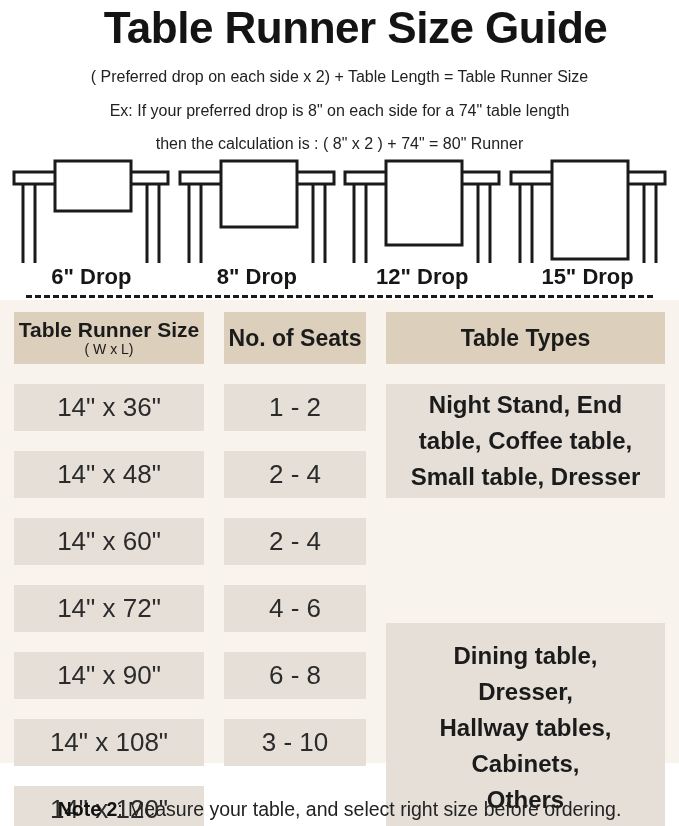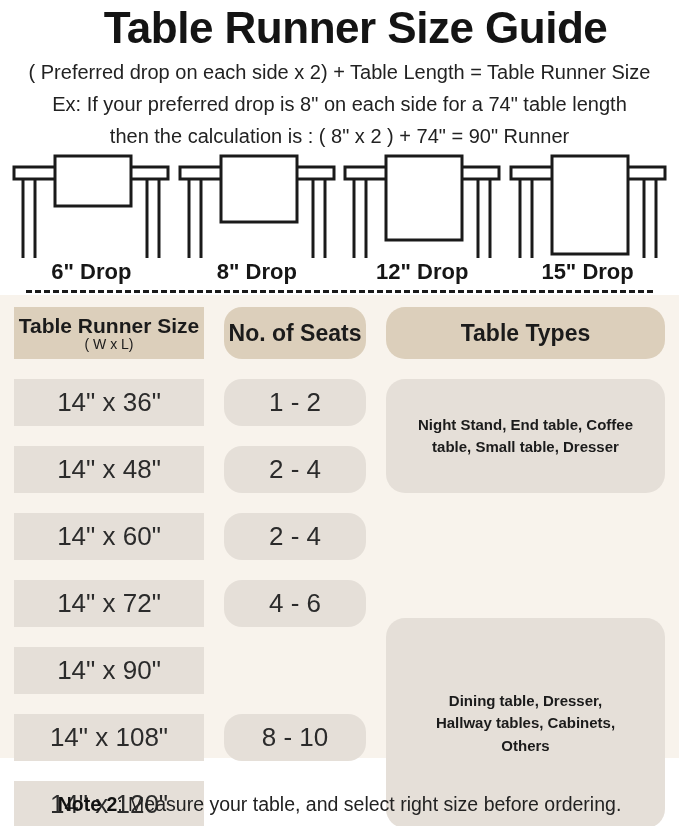--- a/index.html
+++ b/index.html
@@ -6,21 +6,21 @@
   html,body { margin:0; padding:0; }
   body {
     width:679px; height:826px; overflow:hidden;
     background:#ffffff; color:#1c1c1c;
     font-family:"Liberation Sans", sans-serif;
   }
 
   
   .header { text-align:center; padding-top:2px; }
   .title { font-size:44px; font-weight:bold; letter-spacing:-0.5px; margin:0; line-height:1.18; color:#141414;padding-left:32px; }
-  .intro-line { font-size:20px; margin:5px 0 0; line-height:1.35; color:#222; }
+  .intro-line { font-size:16px; margin:12px 0 0; line-height:1.35; color:#222; }
 
   
   .illustrations { display:flex; justify-content:space-evenly; align-items:flex-end; padding:2px 6px 0; }
   .illus-col { width:160px; text-align:center; }
   .illus-col svg { display:block; }
   .drop-label { font-size:22px; font-weight:bold; margin-top:1px; line-height:1.2; color:#161616; }
   .dashed-sep { border:none; border-top:3px dashed #1a1a1a; margin:5px 26px 0; }
 
   
   .table-zone { background:#f8f3ec; margin-top:2px; padding:12px 14px 14px; height:463px; }
@@ -31,41 +31,41 @@
     column-gap:30px; row-gap:8px;
     height:100%;
     gap:20px;
   }
   .cell { display:flex; align-items:center; justify-content:center; text-align:center; }
   .hdr { background:#dccfbb; font-weight:bold; color:#1b1b1b; }
   .hdr-size { flex-direction:column; font-size:21px; line-height:1.12; }
   .hdr-size-sub { font-size:14px; font-weight:normal; }
   .hdr-seats, .hdr-types { font-size:23px; }
   .data-cell { background:#e5dfd8; font-size:26px; color:#2b2b2b; }
-  .types-cell { background:#e5dfd8; font-weight:bold; font-size:15px; line-height:1.5; padding:4px 8px; color:#1b1b1b; }
+  .types-cell { background:#e5dfd8; font-weight:bold; font-size:24px; line-height:1.5; padding:4px 8px; color:#1b1b1b; }
   .types-cell .wrap-a { max-width:232px; }
   .types-cell .wrap-c { max-width:190px; }
-  .c1 { grid-column:1; } .c2 { grid-column:2;border-radius:18px; } .c3 { grid-column:3;border-radius:19px; }
+  .c1 { grid-column:1; } .c2 { grid-column:2; } .c3 { grid-column:3; }
   .gr1 { grid-row:1; } .gr2 { grid-row:2; } .gr3 { grid-row:3; } .gr4 { grid-row:4; }
   .gr5 { grid-row:5; } .gr6 { grid-row:6; } .gr7 { grid-row:7; } .gr8 { grid-row:8; }
   .span2 { grid-row:2 / span 2; }
   .span4 { grid-row:5 / span 4;margin-top:38px; }
 
   
   .notes { text-align:center; font-size:19.5px; line-height:1.32; padding:8px 6px 0; color:#222; }
   .notes strong { color:#111; }
 </style>
 </head>
 <body>
 
 <div class="header">
   <h1 class="title">Table Runner Size Guide</h1>
   <p class="intro-line">( Preferred drop on each side x 2) + Table Length = Table Runner Size</p>
   <p class="intro-line">Ex: If your preferred drop is 8" on each side for a 74" table length</p>
-  <p class="intro-line">then the calculation is : ( 8" x 2 ) + 74" = 90" Runner</p>
+  <p class="intro-line">then the calculation is : ( 8" x 2 ) + 74" = 80" Runner</p>
 </div>
 
 <div class="illustrations">
 
   <div class="illus-col">
     <svg width="160" height="106" viewBox="0 0 160 106">
       <line x1="12" y1="26" x2="12" y2="106" stroke="#1a1a1a" stroke-width="3"></line>
       <line x1="24" y1="26" x2="24" y2="106" stroke="#1a1a1a" stroke-width="3"></line>
       <line x1="136" y1="26" x2="136" y2="106" stroke="#1a1a1a" stroke-width="3"></line>
       <line x1="148" y1="26" x2="148" y2="106" stroke="#1a1a1a" stroke-width="3"></line>
@@ -130,21 +130,22 @@
     <div class="cell data-cell c1 gr4">14" x 60"</div>
     <div class="cell data-cell c1 gr5">14" x 72"</div>
     <div class="cell data-cell c1 gr6">14" x 90"</div>
     <div class="cell data-cell c1 gr7">14" x 108"</div>
     <div class="cell data-cell c1 gr8">14" x 120"</div>
 
     <div class="cell data-cell c2 gr2">1 - 2</div>
     <div class="cell data-cell c2 gr3">2 - 4</div>
     <div class="cell data-cell c2 gr4">2 - 4</div>
     <div class="cell data-cell c2 gr5">4 - 6</div>
-    <div class="cell data-cell c2 gr7">8 - 10</div>
+    <div class="cell data-cell c2 gr6">6 - 8</div>
+    <div class="cell data-cell c2 gr7">3 - 10</div>
 
     <div class="cell types-cell c3 span2">
       <span class="wrap-a">Night Stand, End table, Coffee table, Small table, Dresser</span>
     </div>
     <div class="cell types-cell c3 span4">
       <span class="wrap-c">Dining table, Dresser, Hallway tables, Cabinets, Others</span>
     </div>
 
   </div>
 </div>

